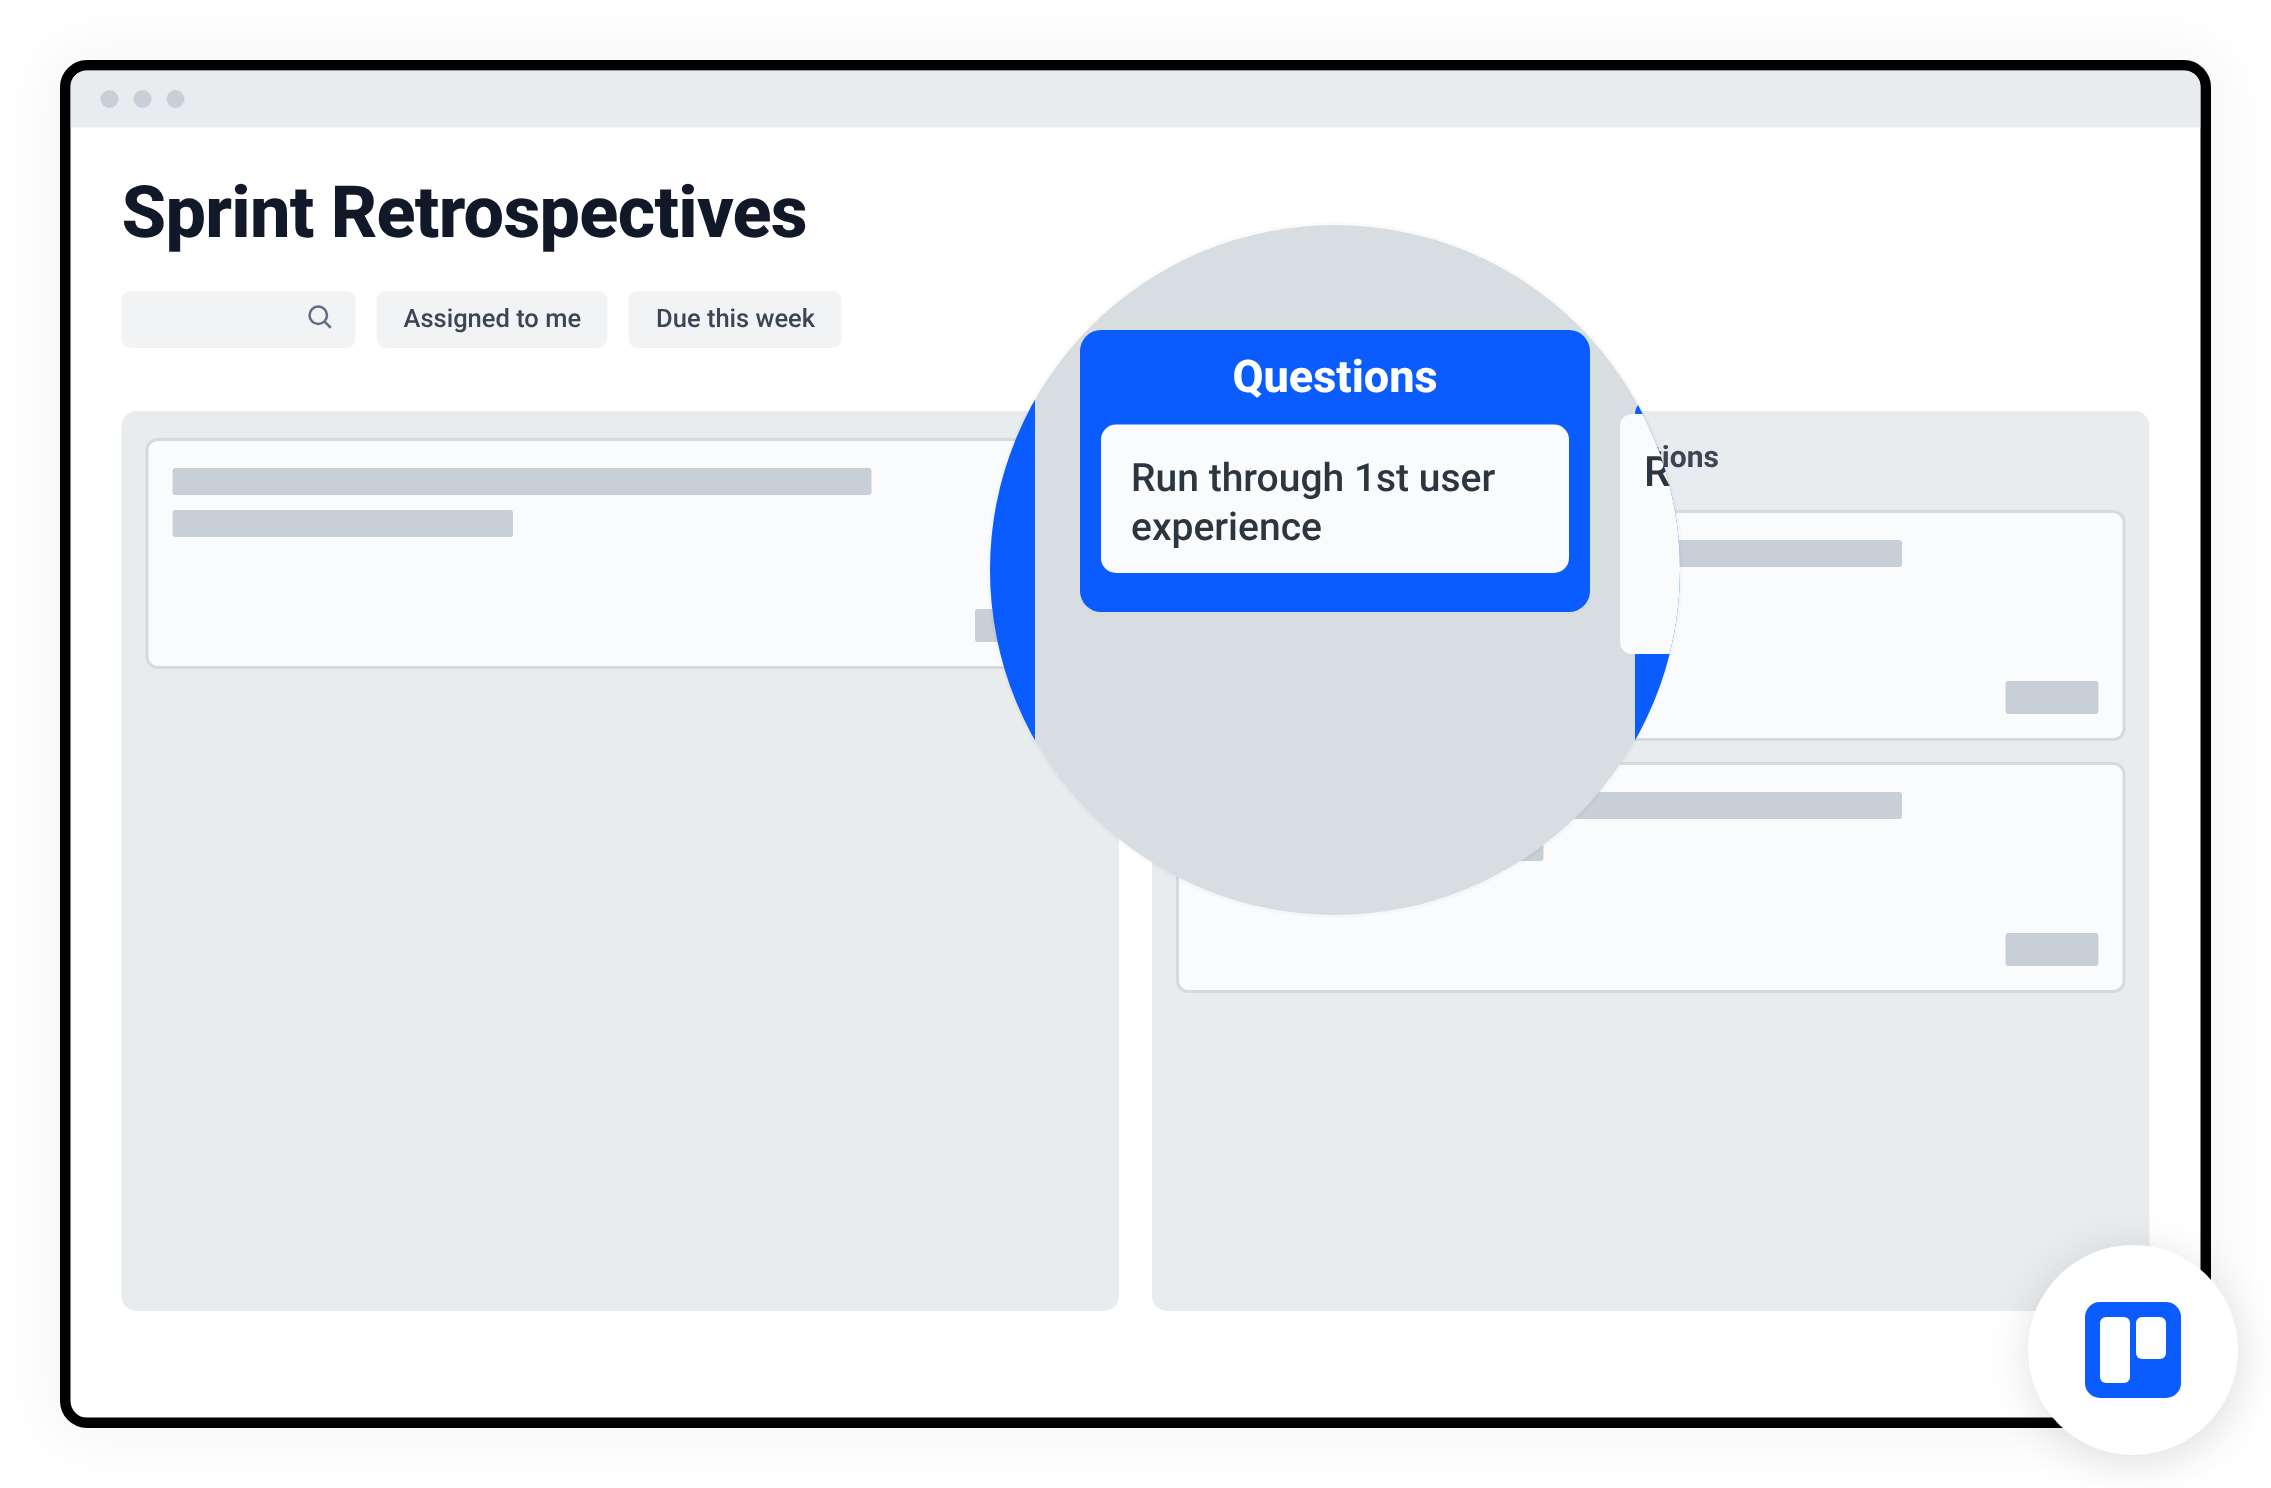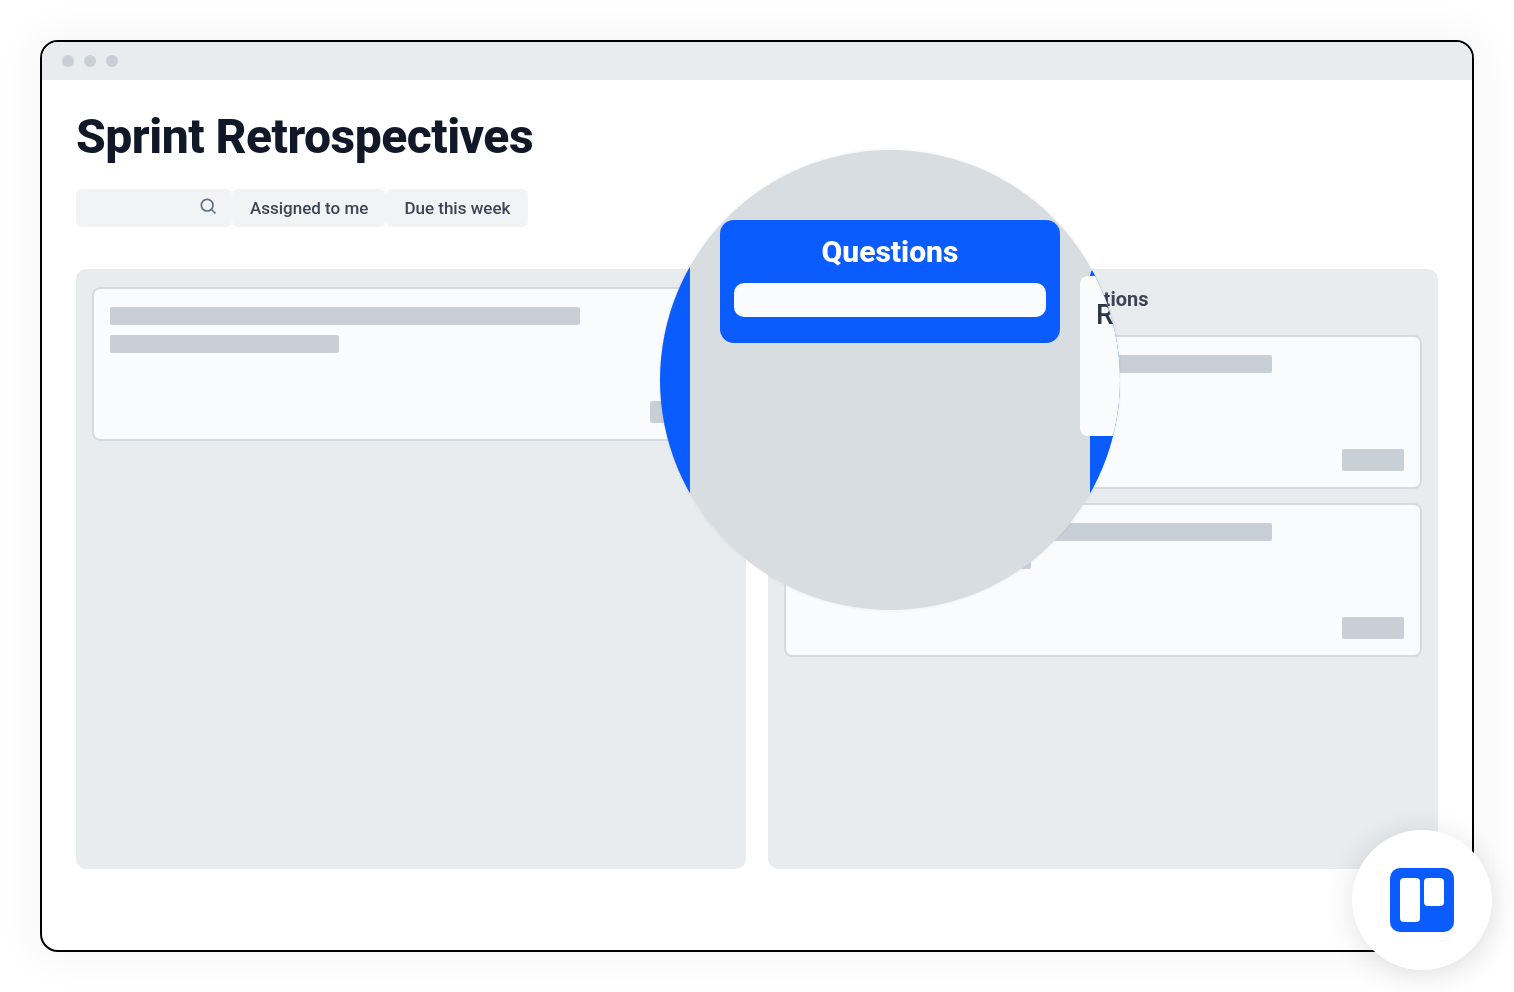--- a/index.html
+++ b/index.html
@@ -13,21 +13,21 @@
     overflow: hidden;
   }
 
   
   .window {
     position: absolute;
     top: 40px;
     left: 40px;
     right: 40px;
     bottom: 40px;
-    border: 2px solid #000000;
+    border: 7px solid #000000;
     border-radius: 18px;
     background: #fff;
     box-shadow: 0 0 40px 10px rgba(0,0,0,0.04);
     overflow: hidden;
   }
   .titlebar {
     height: 38px;
     background: #E8ECEF;
     display: flex;
     align-items: center;
@@ -46,20 +46,21 @@
   .board-title {
     font-size: 48px;
     font-weight: 800;
     color: #111827;
     letter-spacing: -0.5px;
     margin-bottom: 24px;
   }
 
   .filter-row {
     display: flex;
+    gap: 14px;
     margin-bottom: 42px;
     text-align: center;
   }
   .search-box {
     width: 156px;
     height: 38px;
     background: #F1F3F5;
     border-radius: 6px;
     display: flex;
     align-items: center;
@@ -291,20 +292,21 @@
   </div>
 </div>
 
 <div class="magnifier">
   <div class="mag-inner">
     <div class="mag-col-left"></div>
 
     <div class="mag-center-col">
       <div class="mag-center-title">Questions</div>
       <div class="mag-card">
+        <div class="mag-card-text">Run through 1st user experience</div>
       </div>
     </div>
 
     <div class="mag-col-right"></div>
     <div class="mag-col-right-card">
       <div class="rc">R</div>
     </div>
   </div>
 </div>
 

